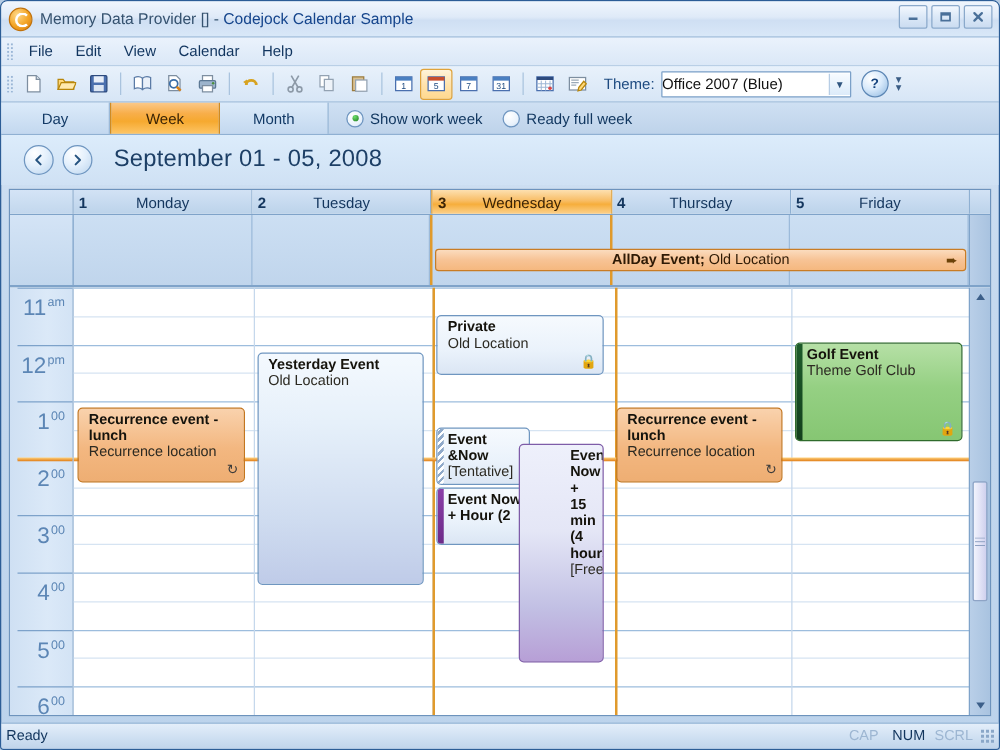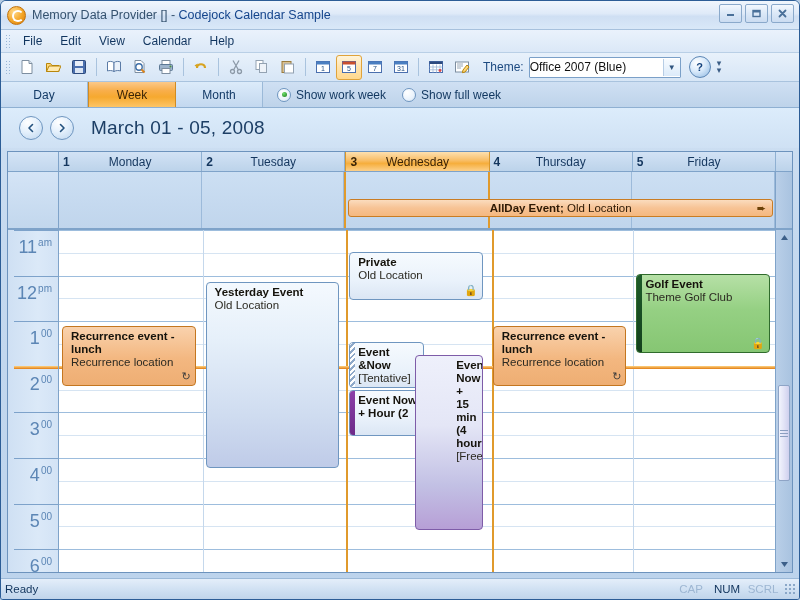--- a/index.html
+++ b/index.html
@@ -410,37 +410,37 @@
     <div class="vtab">Day</div>
     <div class="vtab active">Week</div>
     <div class="vtab">Month</div>
     <div class="radios">
       <div class="radio">
         <span class="rdot on"></span>
         <span>Show work week</span>
       </div>
       <div class="radio">
         <span class="rdot"></span>
-        <span>Show full week</span>
+        <span>Ready full week</span>
       </div>
     </div>
   </div>
 
   <div class="datebar">
     <div class="navbtn">
       <svg width="10" height="10" viewBox="0 0 10 10">
           <path d="M6.5 1.5 3 5l3.5 3.5" fill="none" stroke="#24527f" stroke-width="1.6" stroke-linecap="round" stroke-linejoin="round"></path>
         </svg>
     </div>
     <div class="navbtn">
       <svg width="10" height="10" viewBox="0 0 10 10">
           <path d="M3.5 1.5 7 5l-3.5 3.5" fill="none" stroke="#24527f" stroke-width="1.6" stroke-linecap="round" stroke-linejoin="round"></path>
         </svg>
     </div>
-    <div class="datetitle">March 01 - 05, 2008</div>
+    <div class="datetitle">September 01 - 05, 2008</div>
   </div>
 
   <div class="calwrap">
 
     <div class="dayhdr">
       <div class="gut"></div>
       <div class="dh">
           <span class="num">1</span>
           <span class="nm">Monday</span>
         </div>

